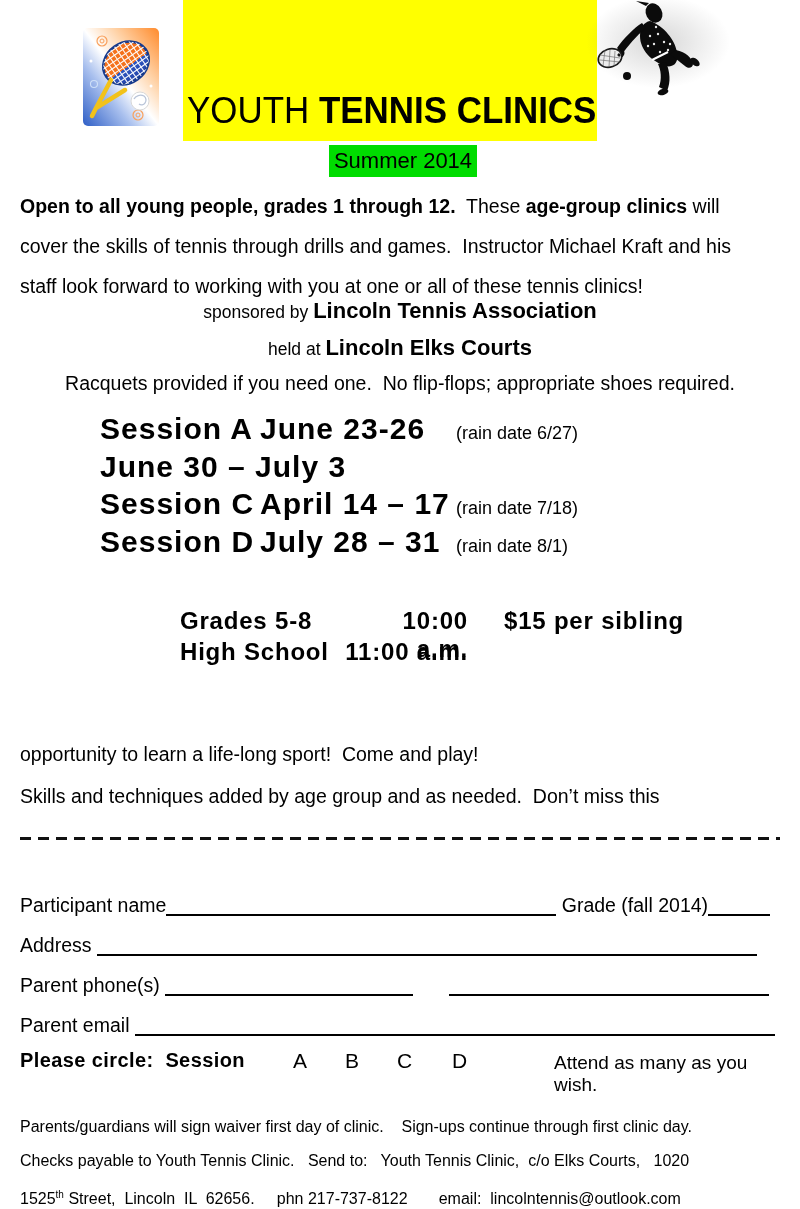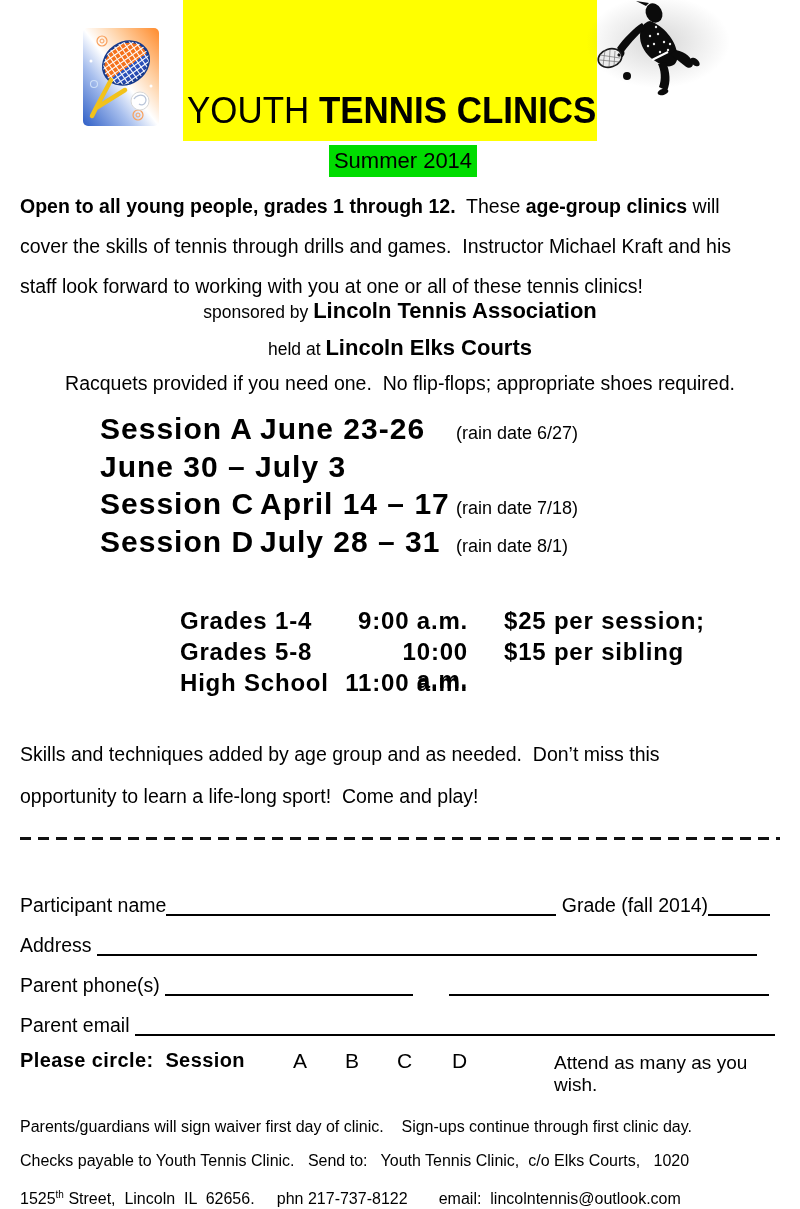--- a/index.html
+++ b/index.html
@@ -183,39 +183,34 @@
     </div>
   <div class="session-row">
       <span class="session-label">Session D</span>
       <span class="session-dates">July 28 – 31</span>
       <span class="rain-note">(rain date 8/1)</span>
     </div>
 </div>
 
 <div class="abs" id="schedule">
   <div class="sched-row">
-      <span class="sched-group">Grades 1-4</span>
-      <span class="sched-time">9:00 a.m.</span>
-      <span class="sched-price">$25 per session;</span>
-    </div>
-  <div class="sched-row">
       <span class="sched-group">Grades 5-8</span>
       <span class="sched-time">10:00 a.m.</span>
       <span class="sched-price">$15 per sibling</span>
     </div>
   <div class="sched-row">
       <span class="sched-group">High School</span>
       <span class="sched-time">11:00 a.m.</span>
       <span class="sched-price"></span>
     </div>
 </div>
 
 <div class="abs" id="closing">
+  <div class="pre">opportunity to learn a life-long sport!  Come and play!</div>
   <div class="pre">Skills and techniques added by age group and as needed.  Don’t miss this</div>
-  <div class="pre">opportunity to learn a life-long sport!  Come and play!</div>
 </div>
 
 <div class="abs" id="divider"></div>
 
 <div class="abs form-row" id="row-participant"><span>Participant name</span><span class="blank" style="width:390px"></span><span> Grade (fall 2014)</span><span class="blank" style="width:62px"></span></div>
 
 <div class="abs form-row" id="row-address"><span>Address </span><span class="blank" style="width:660px"></span></div>
 
 <div class="abs form-row" id="row-phone"><span>Parent phone(s) </span><span class="blank" style="width:248px"></span><span class="gap"></span><span class="blank" style="width:320px"></span></div>
 

